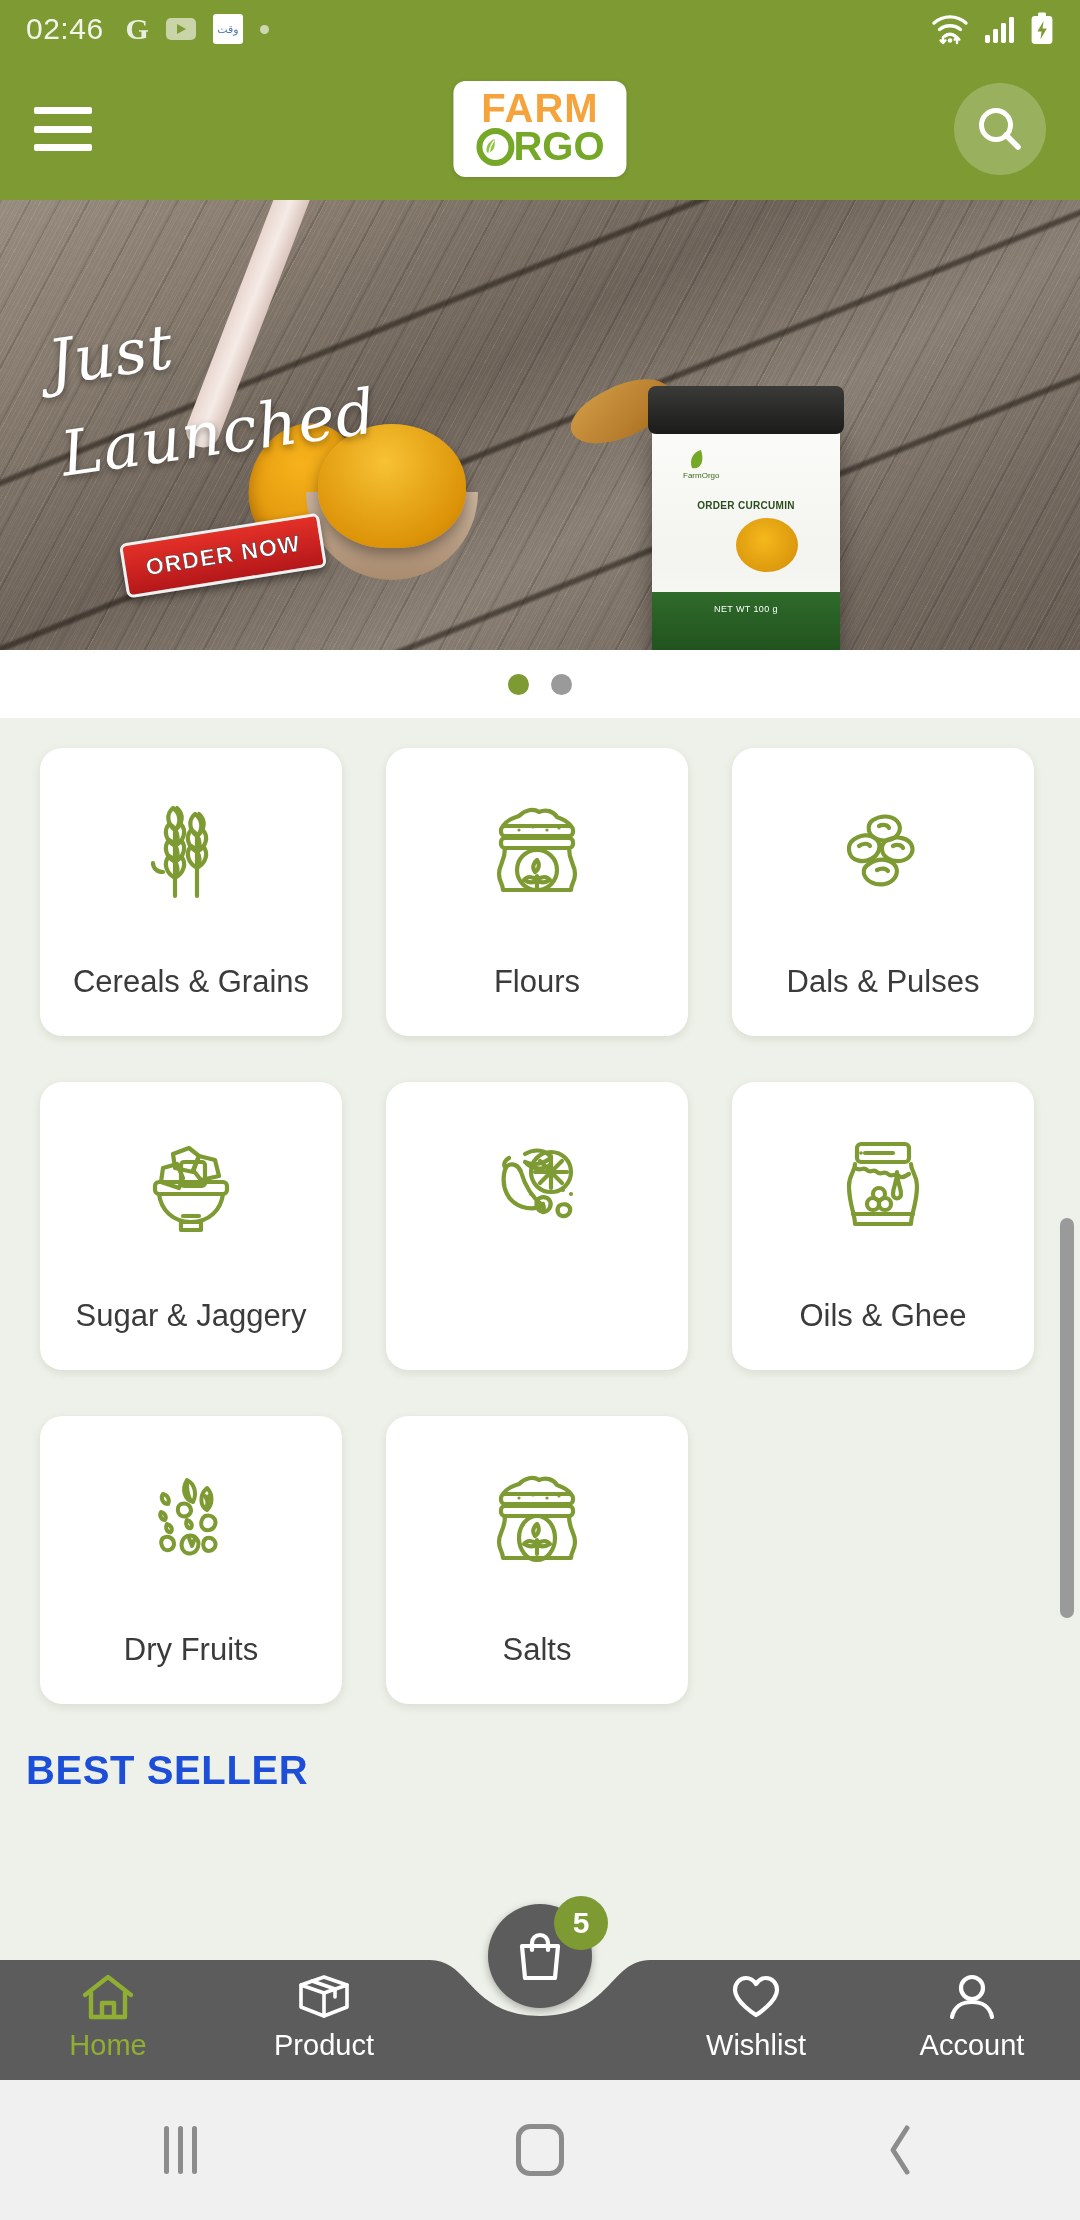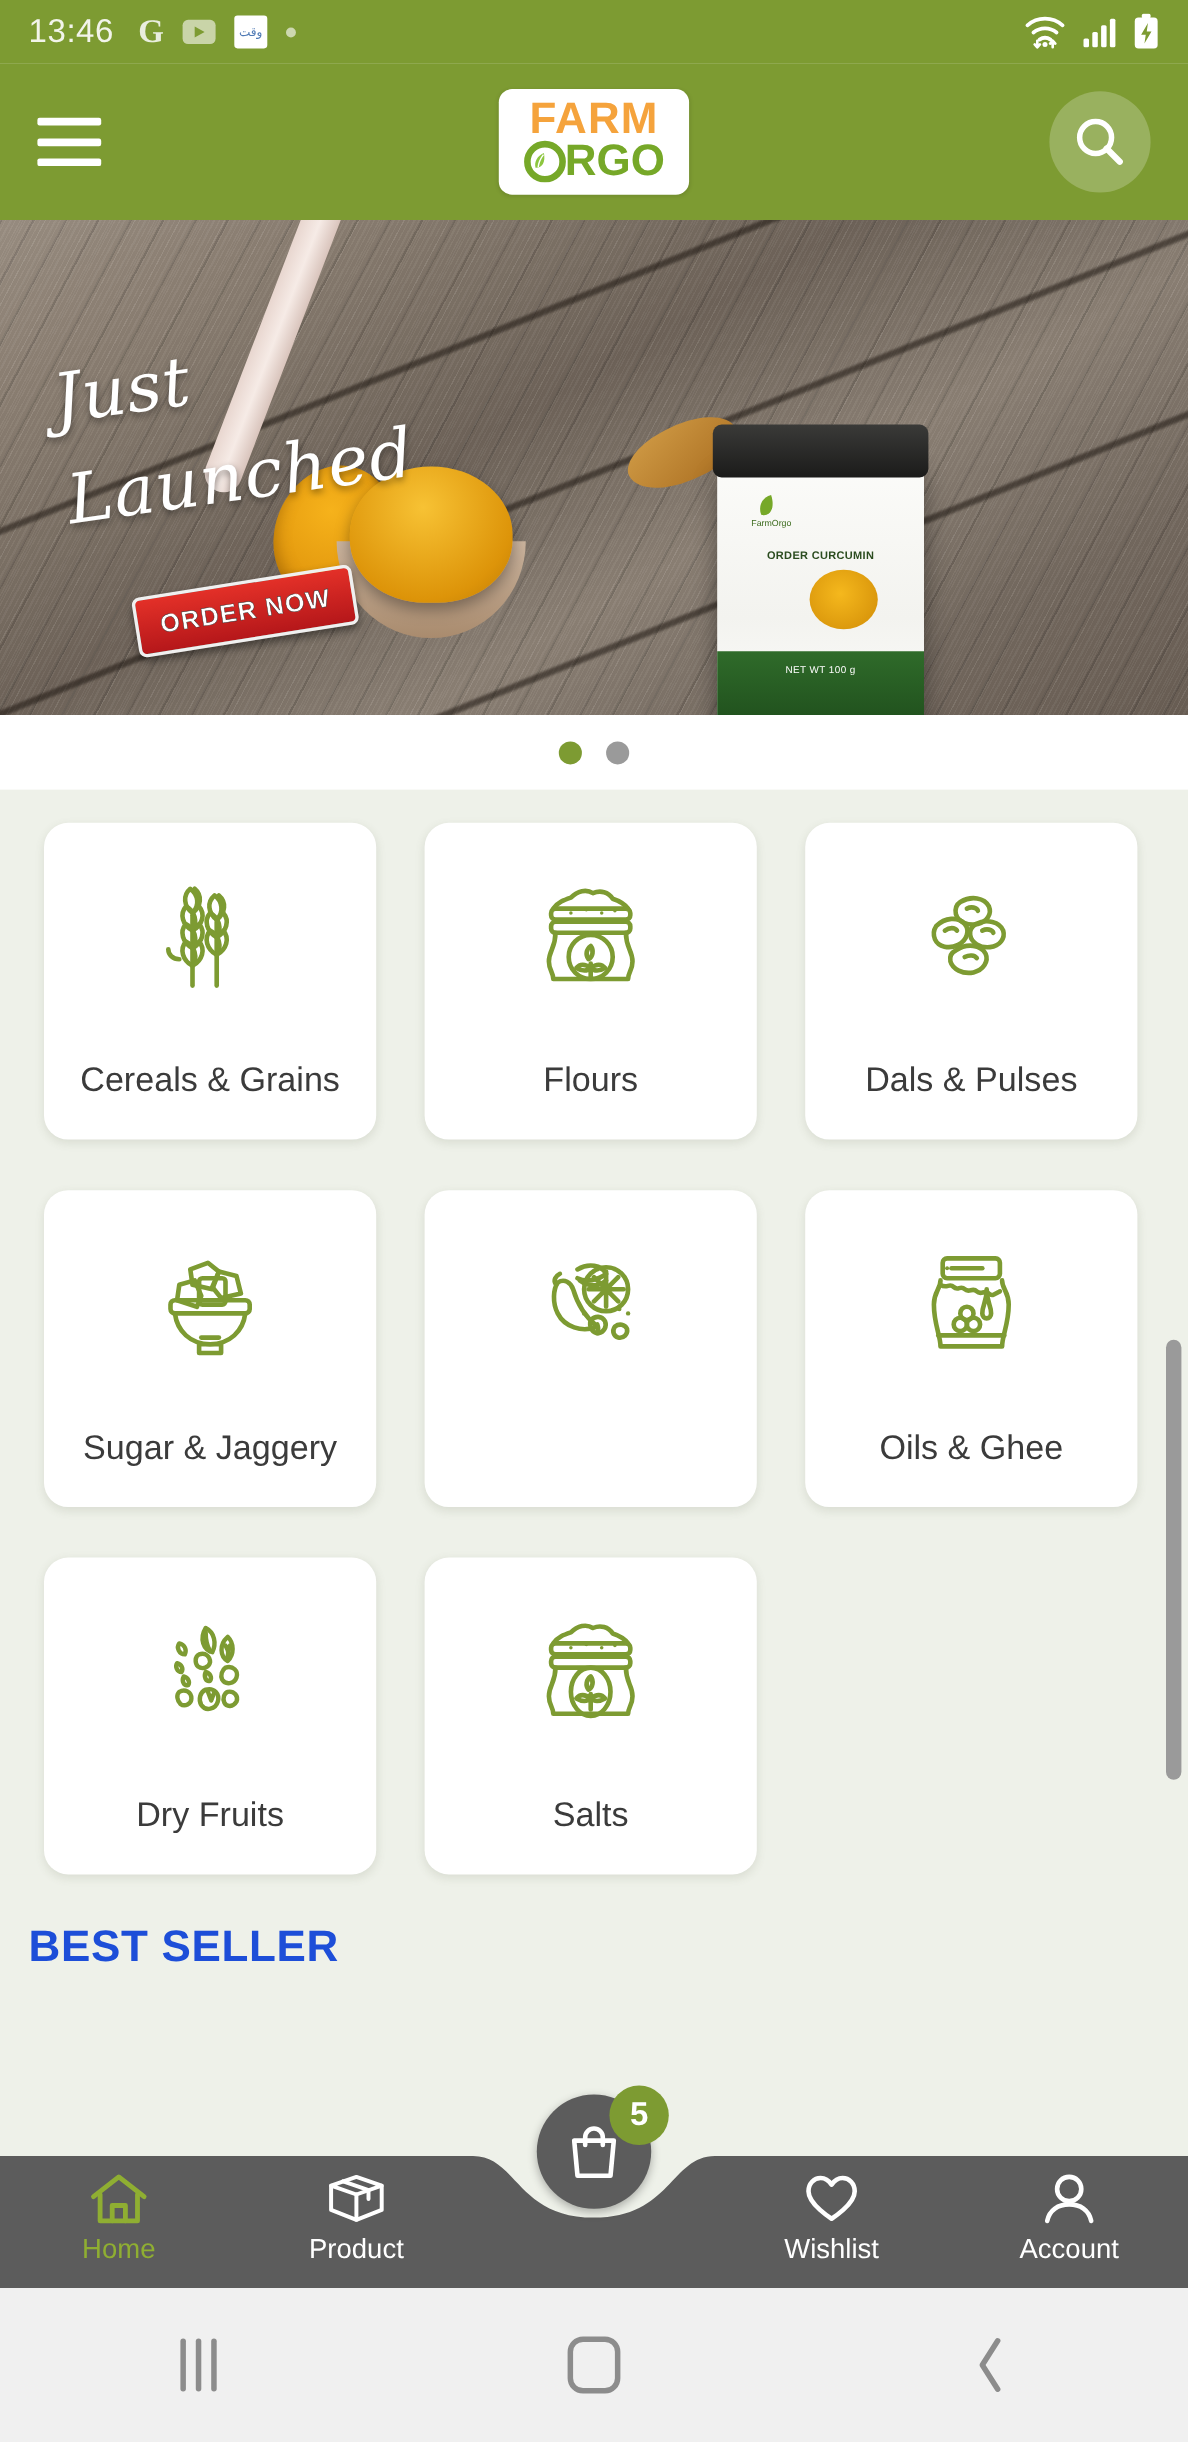--- a/index.html
+++ b/index.html
@@ -188,21 +188,21 @@
   }
   .nav-bg{ position:absolute; inset:0; }
   .nav-items{
     position:absolute; inset:0; display:flex; align-items:center;
   }
   .nav-item{
     flex:1; display:flex; flex-direction:column; align-items:center;
     gap:6px; cursor:pointer; color:#ffffff;
   }
   .nav-item.spacer{ pointer-events:none; }
-  .nav-label{ font-size:25px; }
+  .nav-label{ font-size:29px; }
   .nav-item.active .nav-label{ color:#8fae32; }
   .fab{
     position:absolute; left:50%; transform:translateX(-50%); top:-48px;
     width:104px; height:104px; border-radius:50%; background:#5c5c5c;
     display:flex; align-items:center; justify-content:center; cursor:pointer;
     box-shadow:0 3px 9px rgba(0,0,0,.3);
   }
   .fab-badge{
     position:absolute; top:-8px; right:-16px; width:54px;height:54px;border-radius:50%;
     background:#7d9b32; color:#ffffff; font-size:30px; font-weight:700;
@@ -216,21 +216,21 @@
   }
   .sys-btn{ flex:1; display:flex; align-items:center; justify-content:center; cursor:pointer; }
   .sys-recents{ display:flex; gap:9px; }
   .sys-recents i{ display:block; width:5px;height:48px;background:#8c8c8c;border-radius:3px;}
   .sys-home{ width:48px;height:52px;border:5px solid #8c8c8c;border-radius:14px; }
 </style>
 </head>
 <body>
 
 <div class="status-bar">
-  <div class="status-time">13:46</div>
+  <div class="status-time">02:46</div>
   <div class="status-left-icons">
     <div class="ic-google">G</div>
     <div class="ic-youtube"></div>
     <div class="ic-app">وقت</div>
     <div class="ic-dot"></div>
   </div>
   <div class="status-right">
     <svg width="40" height="34" viewBox="0 0 40 34">
       <path d="M4 11a24 24 0 0 1 32 0" fill="none" stroke="#fff" stroke-width="3.4" stroke-linecap="round"></path>
       <path d="M9.5 17.5a16.5 16.5 0 0 1 21 0" fill="none" stroke="#fff" stroke-width="3.4" stroke-linecap="round"></path>

